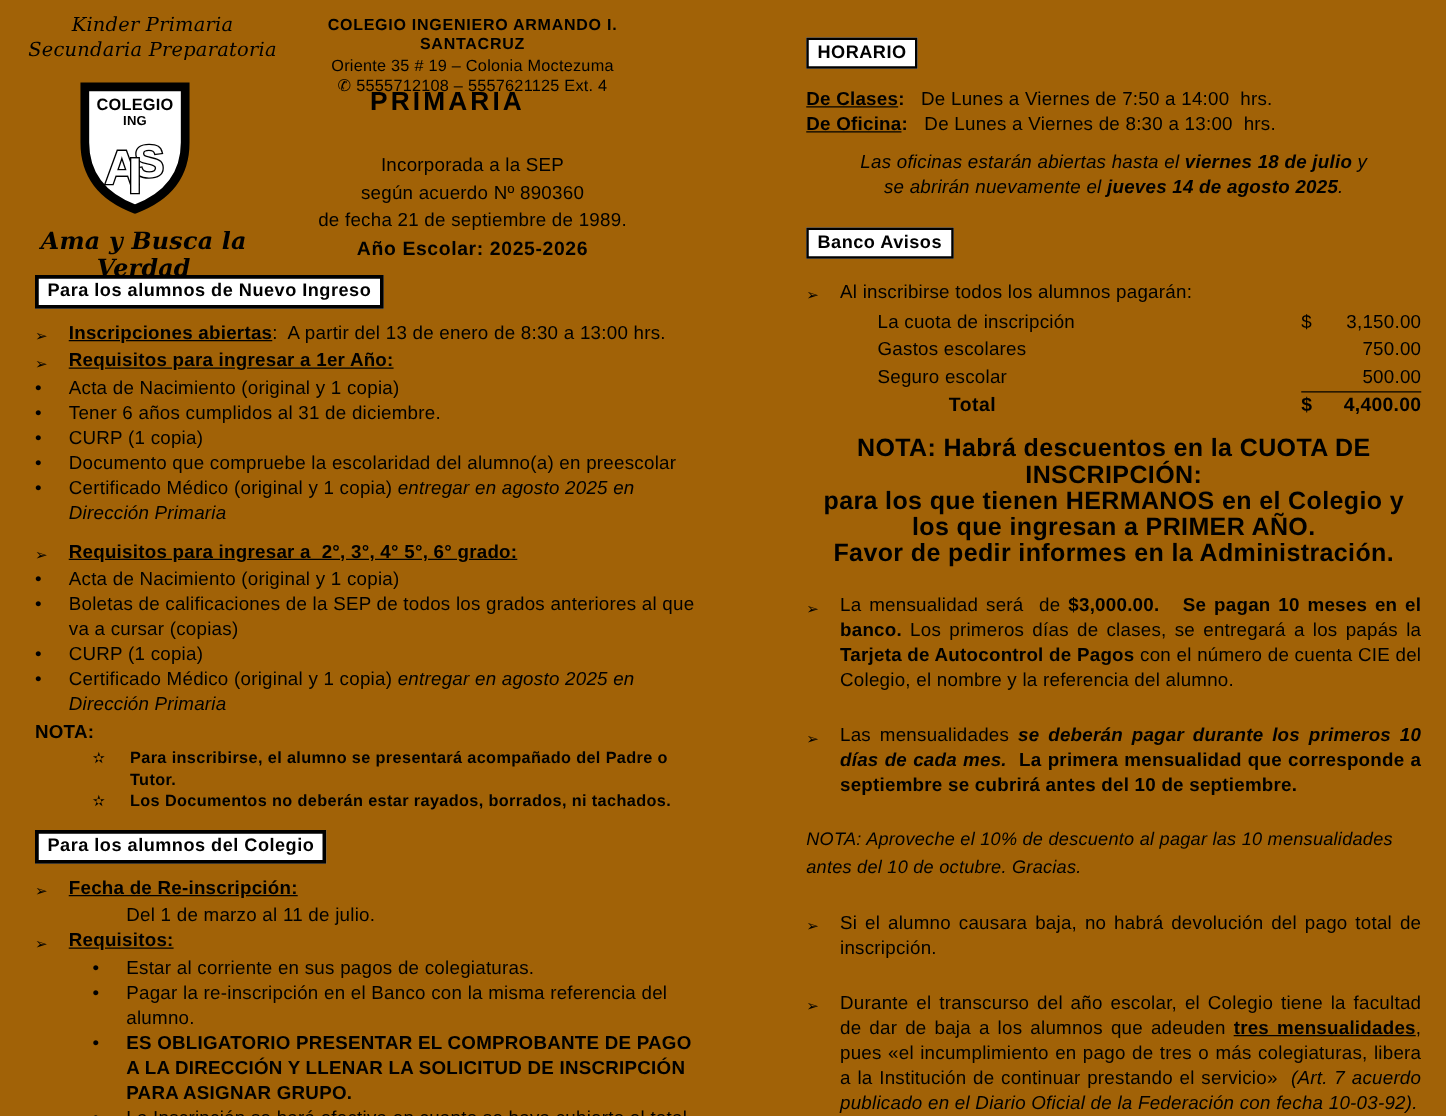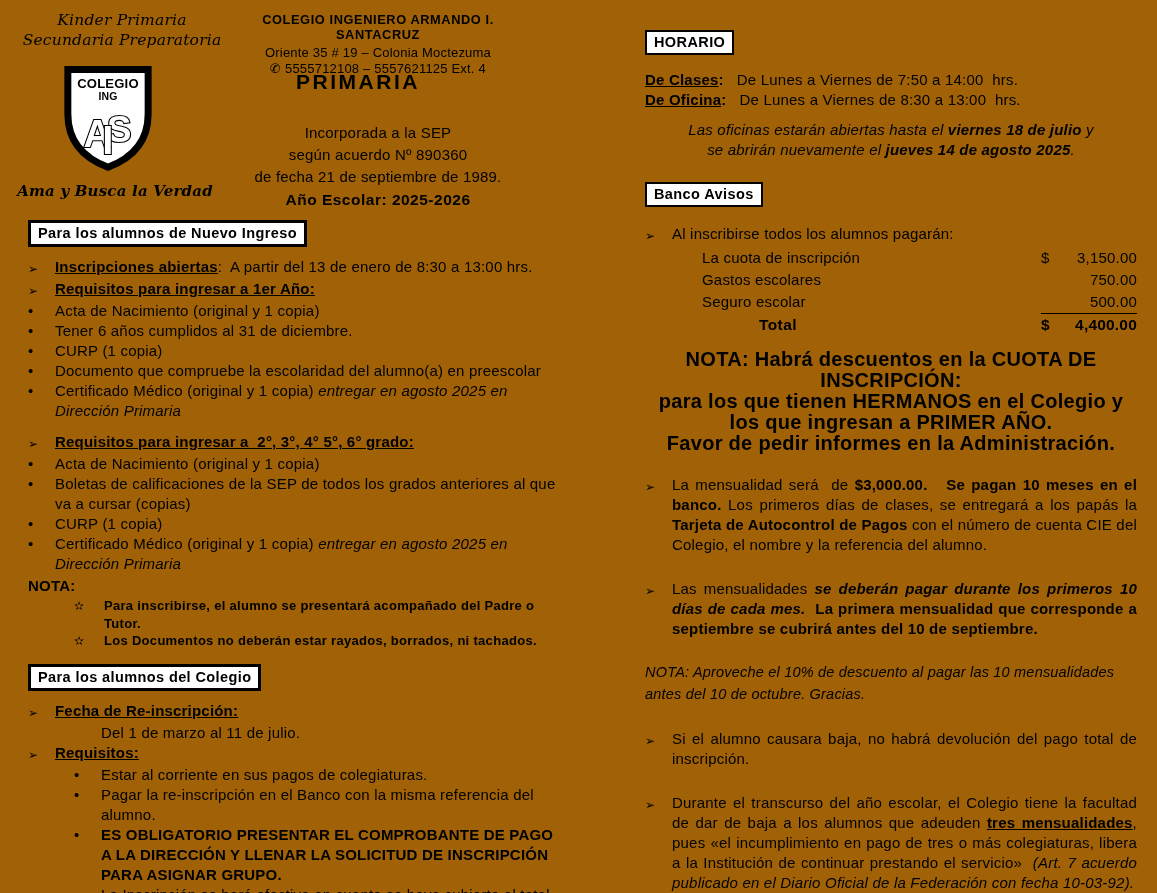--- a/index.html
+++ b/index.html
@@ -14,21 +14,21 @@
   
   .levels {
     position:absolute; left:22px; top:10px; width:200px; text-align:center;
     font-family:"DejaVu Serif","Liberation Serif",serif; font-style:italic;
     font-size:15.5px; line-height:20px; font-weight:500;
   }
   .logo { position:absolute; left:60px; top:62px; }
   .motto {
     position:absolute; left:10px; top:182px; width:210px; text-align:center;
     font-family:"DejaVu Serif","Liberation Serif",serif;
-    font-style:italic; font-weight:bold; font-size:15px;
+    font-style:italic; font-weight:bold; font-size:19px;
   }
   .school-info { position:absolute; left:228px; top:12px; width:300px; text-align:center; }
   .school-name { font-weight:bold; font-size:12.8px; letter-spacing:.6px; }
   .school-address { font-size:13px; margin-top:3px; }
   .school-phone { font-size:13px; margin-top:1px; }
   .primaria {
     position:absolute; left:228px; top:70px; width:260px; text-align:center;
     font-weight:bold; font-size:21px; letter-spacing:2.5px;
   }
   .sep-block {

